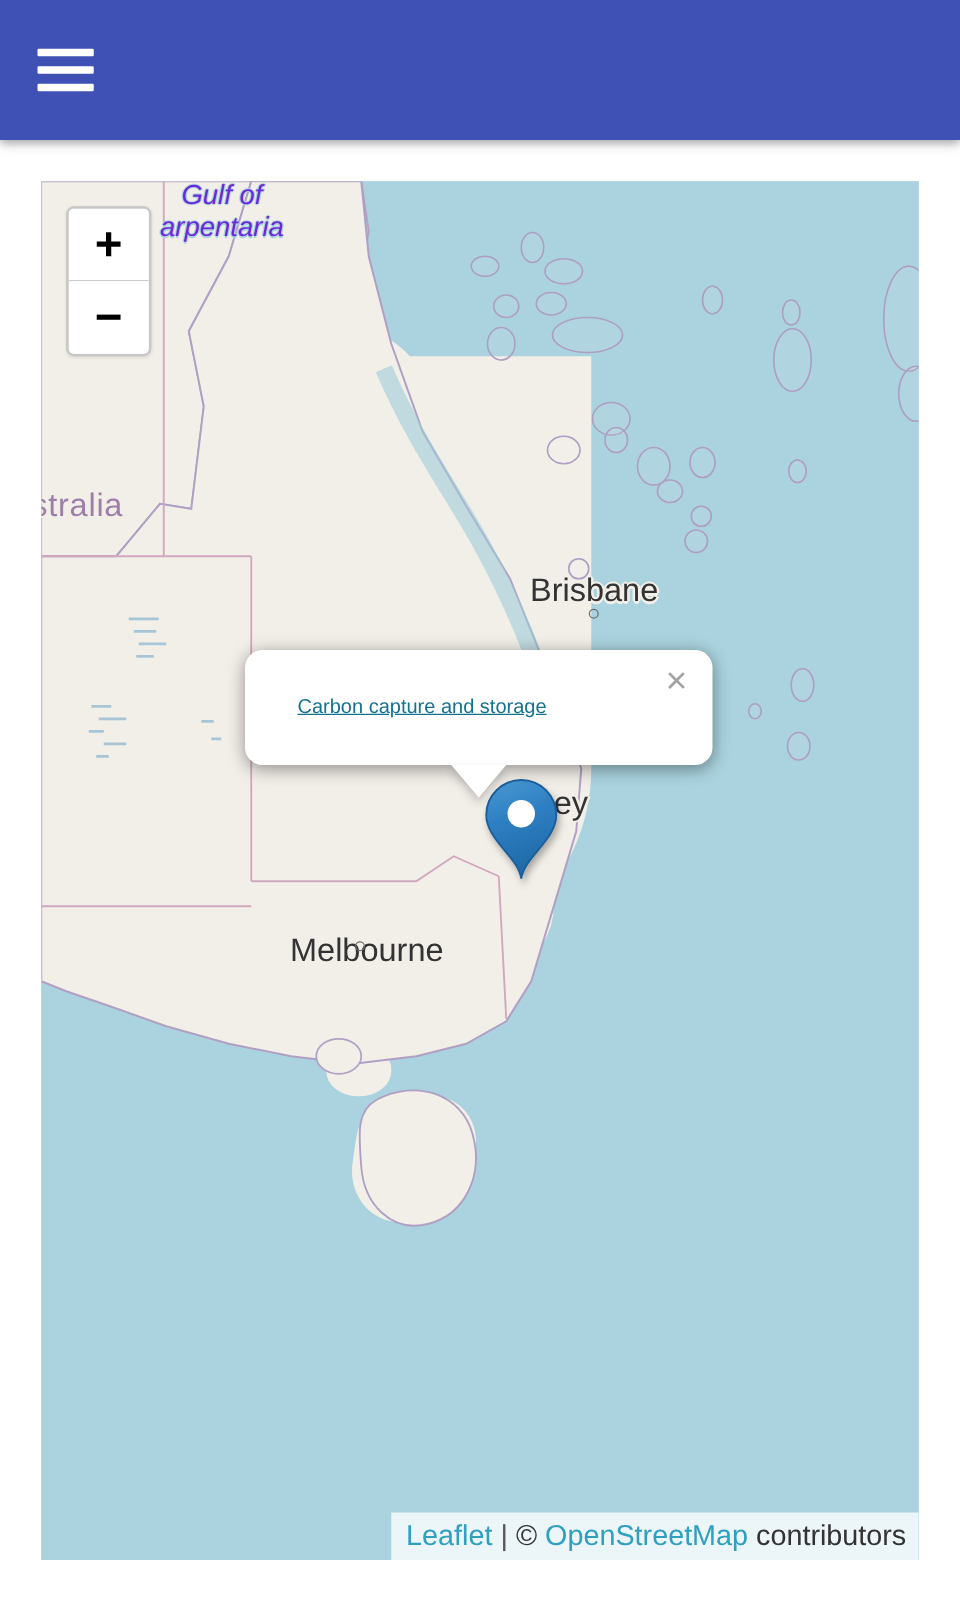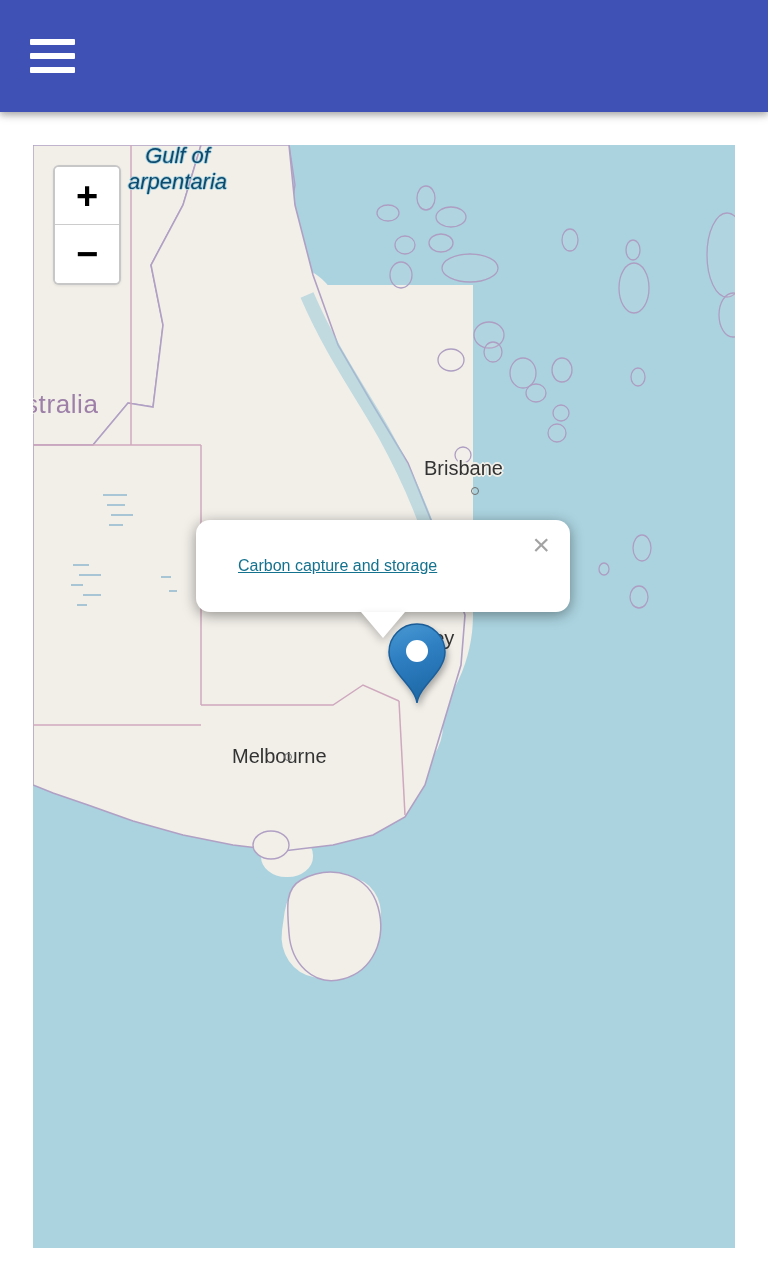--- a/index.html
+++ b/index.html
@@ -113,30 +113,30 @@
   }
 
   
   .map-label {
     position: absolute;
     white-space: nowrap;
     pointer-events: none;
     user-select: none;
   }
   .label-city {
-    font-size: 20px;
+    font-size: 26px;
     color: #333333;
     text-shadow:
        2px 0 #f2efe9, -2px 0 #f2efe9, 0 2px #f2efe9, 0 -2px #f2efe9,
        1px 1px #f2efe9, -1px -1px #f2efe9, 1px -1px #f2efe9, -1px 1px #f2efe9;
   }
   .label-sea {
     font-size: 22px;
     font-style: italic;
-    color: #0c4a6e;
+    color: #6d28d9;
     text-shadow:
        1px 0 #aad3df, -1px 0 #aad3df, 0 1px #aad3df, 0 -1px #aad3df;
     line-height: 1.2;
     text-align: center;
   }
   .label-country {
     font-size: 26px;
     color: #9d7fa8;
     letter-spacing: 0.6px;
     text-shadow:
@@ -378,15 +378,18 @@
     </div>
 
     <div class="popup">
       <div class="popup-body">
         <a class="popup-link">Carbon capture and storage</a>
         <button class="popup-close">×</button>
         <div class="popup-tip"></div>
       </div>
     </div>
 
+    <div class="attribution">
+      <a>Leaflet</a><span class="attr-sep"> | </span><span>©</span> <a>OpenStreetMap</a> <span>contributors</span>
+    </div>
 
   </div>
 </div>
 
 </body></html>

